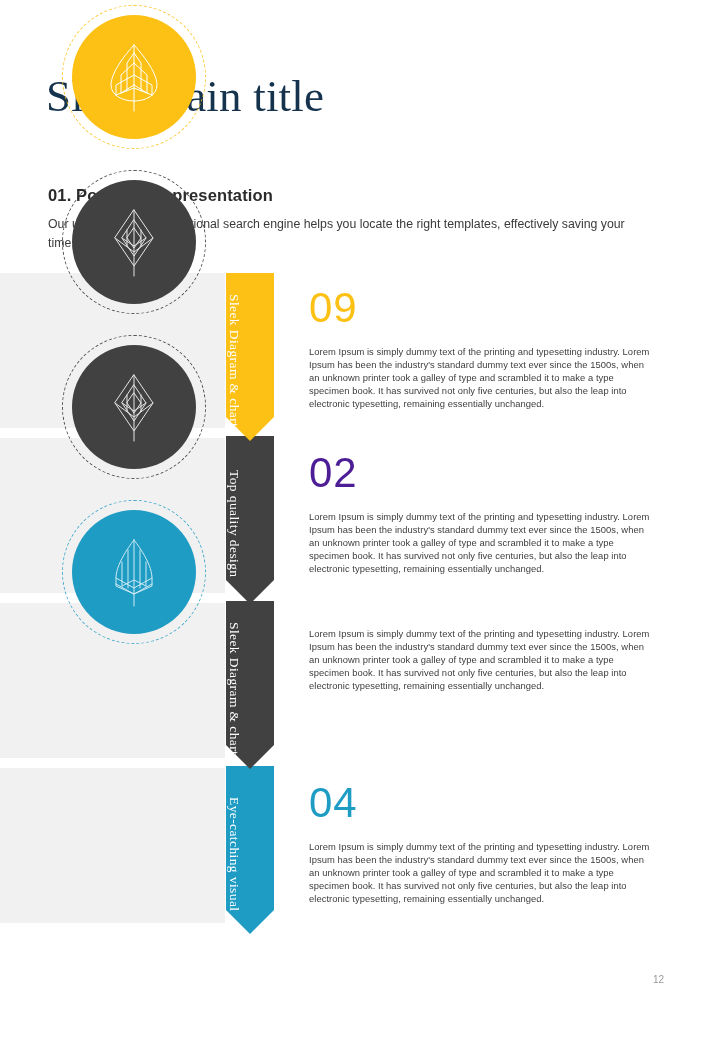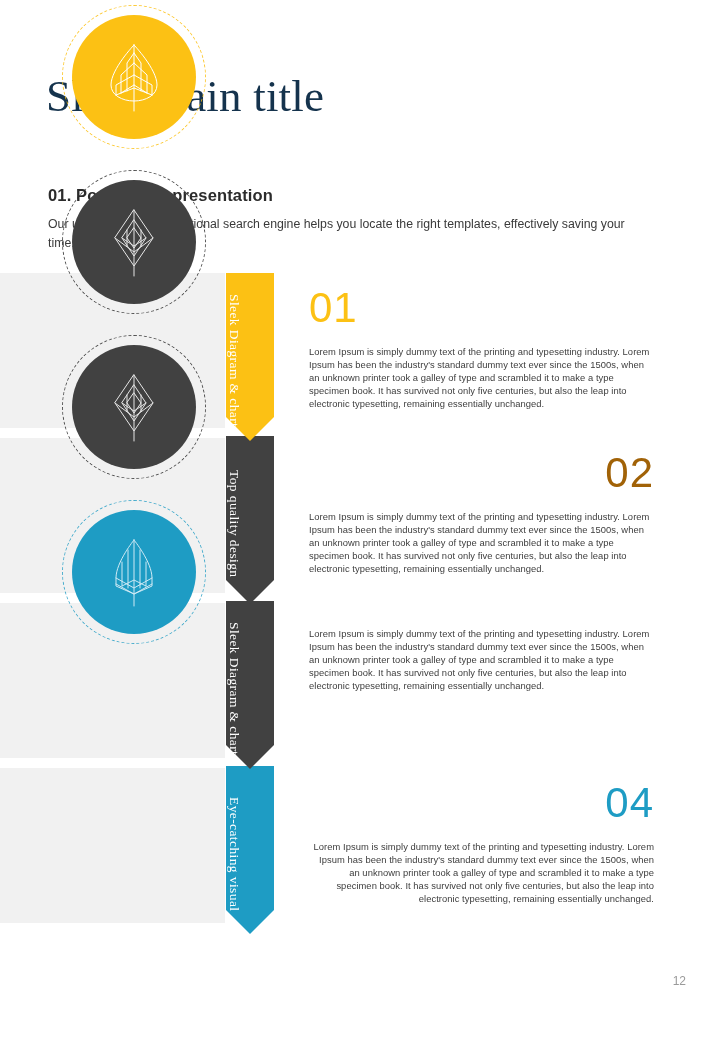--- a/index.html
+++ b/index.html
@@ -147,46 +147,46 @@
 
   
   .block {
     position: absolute;
     left: 309px;
     width: 345px;
   }
   .block.k1 { top: 284px; }
   .block.k2 { top: 449px; }
   .block.k3 { top: 614px; }
-  .block.k4 { top: 779px; text-align: right; }
+  .block.k4 { top: 779px; }
   .block .num {
     font-size: 42px;
     line-height: 48px;
     letter-spacing: 1px;
     font-weight: 300;
     font-family: "Liberation Sans", sans-serif;
   }
   .block.k1 .num { color: #fcc114; }
-  .block.k2 .num { color: #a16207; text-align: right; }
+  .block.k2 .num { color: #4c1d95; }
   .block.k3 .num { color: #3b3b3b; }
   .block.k4 .num { color: #1e9cc4; }
   .block .para {
     margin-top: 13px;
     font-size: 9.4px;
     line-height: 13px;
     color: #3d3d3d;
     letter-spacing: 0.05px;
   }
 
   
   .page-number {
     position: absolute;
-    right: 34px;
+    right: 56px;
     top: 974px;
-    font-size: 12px;
+    font-size: 10px;
     color: #9a9a9a;
   }
 </style>
 </head>
 <body>
 
 <div class="slide">
 
   <div class="slide-title">Slide main title</div>
 
@@ -283,21 +283,21 @@
     </div>
   </div>
   <div class="ribbon r1">
     <div class="body"></div>
     <div class="label">
       <span>Sleek Diagram &amp; chart</span>
     </div>
   </div>
 
   <div class="block k1">
-    <div class="num">01</div>
+    <div class="num">09</div>
     <div class="para">Lorem Ipsum is simply dummy text of the printing and typesetting industry. Lorem Ipsum has been the industry's standard dummy text ever since the 1500s, when an unknown printer took a galley of type and scrambled it to make a type specimen book. It has survived not only five centuries, but also the leap into electronic typesetting, remaining essentially unchanged.</div>
   </div>
   <div class="block k2">
     <div class="num">02</div>
     <div class="para">Lorem Ipsum is simply dummy text of the printing and typesetting industry. Lorem Ipsum has been the industry's standard dummy text ever since the 1500s, when an unknown printer took a galley of type and scrambled it to make a type specimen book. It has survived not only five centuries, but also the leap into electronic typesetting, remaining essentially unchanged.</div>
   </div>
   <div class="block k3">
     <div class="para">Lorem Ipsum is simply dummy text of the printing and typesetting industry. Lorem Ipsum has been the industry's standard dummy text ever since the 1500s, when an unknown printer took a galley of type and scrambled it to make a type specimen book. It has survived not only five centuries, but also the leap into electronic typesetting, remaining essentially unchanged.</div>
   </div>
   <div class="block k4">

